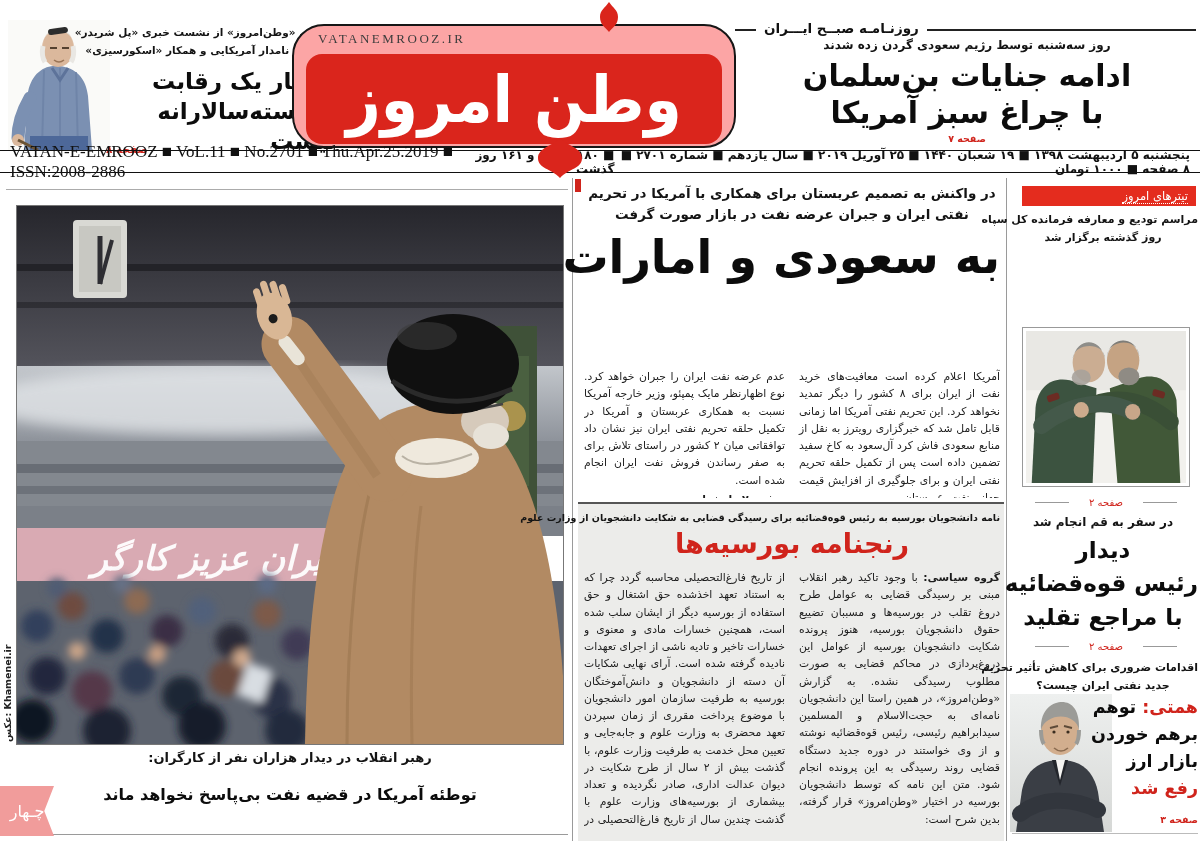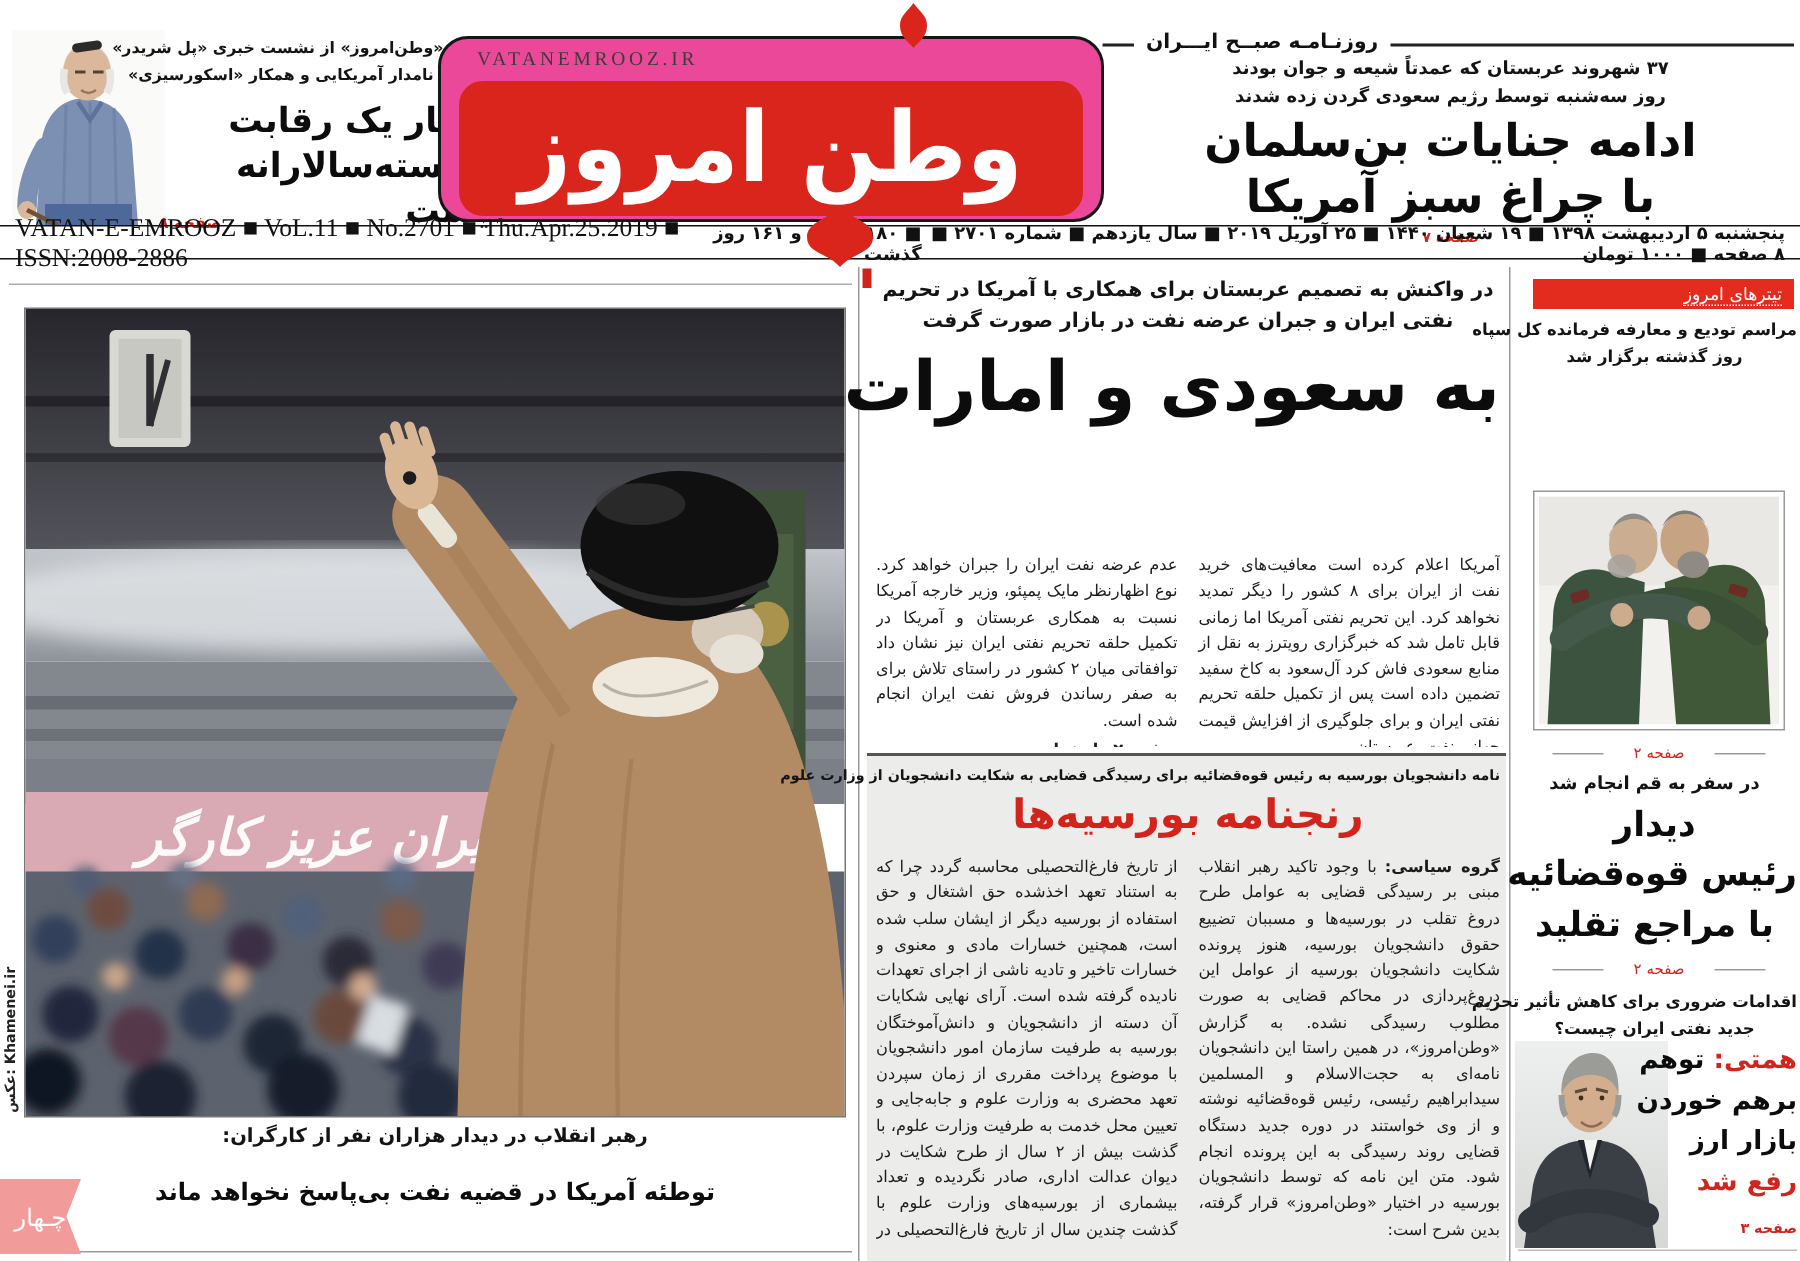--- a/index.html
+++ b/index.html
@@ -57,42 +57,41 @@
       <div>شایسته‌سالارانه</div>
       <div style="display:flex;justify-content:space-between;align-items:flex-end">
         <span>نیست</span>
         <span class="red" style="font-size:10.5px">صفحه ۸</span>
       </div>
     </div>
   </div>
 
   <div class="hline" style="left:735px;top:29px;width:461px;background:#222;height:1.5px"></div>
 
-  <div class="abs" style="left:292px;top:24px;width:444px;height:124px;border:2px solid #161616;border-radius:20px;background:#ec4899;z-index:2">
+  <div class="abs" style="left:292px;top:24px;width:444px;height:124px;border:2px solid #161616;border-radius:32px;background:#fca5a5;z-index:2">
     <div class="abs serif" style="left:24px;top:5px;font-size:13px;letter-spacing:2.5px;color:#3c3c3c;direction:ltr">VATANEMROOZ.IR</div>
     <div class="abs" style="left:12px;top:28px;right:12px;bottom:2px;background:#da251c;border-radius:16px;display:flex;align-items:center;justify-content:center;overflow:hidden">
       <span style="color:#fff;font-size:60px;font-weight:bold;letter-spacing:-2px;transform:scaleY(1.08)">وطن امروز</span>
     </div>
   </div>
 
   <div class="abs" style="left:598px;top:2px;z-index:3">
     <svg width="22" height="30" viewBox="0 0 22 30">
         <path d="M11,0 C15,6 20,8 20,15 C20,23 14,26 11,30 C8,26 2,23 2,15 C2,8 7,6 11,0 Z" fill="#da251c"></path>
       </svg>
   </div>
   <div class="abs" style="left:536px;top:138px;z-index:3">
     <svg width="48" height="40" viewBox="0 0 48 40">
         <path d="M24,0 C32,8 46,10 46,20 C46,31 33,30 24,40 C15,30 2,31 2,20 C2,10 16,8 24,0 Z" fill="#da251c"></path>
       </svg>
   </div>
   <div class="abs" style="left:756px;top:20px;background:#fff;padding:0 8px;font-size:13.5px;font-weight:bold;letter-spacing:3px;z-index:3">روزنـامـه صبــح ایـــران</div>
 
   <div class="abs c" style="left:742px;top:36px;width:450px">
     <div class="kick" style="font-size:12px;line-height:1.6">
-      <div class="nw">۳۷ شهروند عربستان که عمدتاً شیعه و جوان بودند</div>
       <div class="nw">روز سه‌شنبه توسط رژیم سعودی گردن زده شدند</div>
     </div>
     <div class="hl" style="font-size:30px;line-height:1.22;margin-top:3px">
       <div class="nw">ادامه جنایات بن‌سلمان</div>
       <div class="nw">با چراغ سبز آمریکا</div>
     </div>
     <div class="red bold" style="font-size:9.5px;margin-top:2px">صفحه ۷</div>
   </div>
 
   <div class="abs" style="left:0;top:150px;width:1200px;height:23px;border-top:1.6px solid #111;border-bottom:1.6px solid #111;

